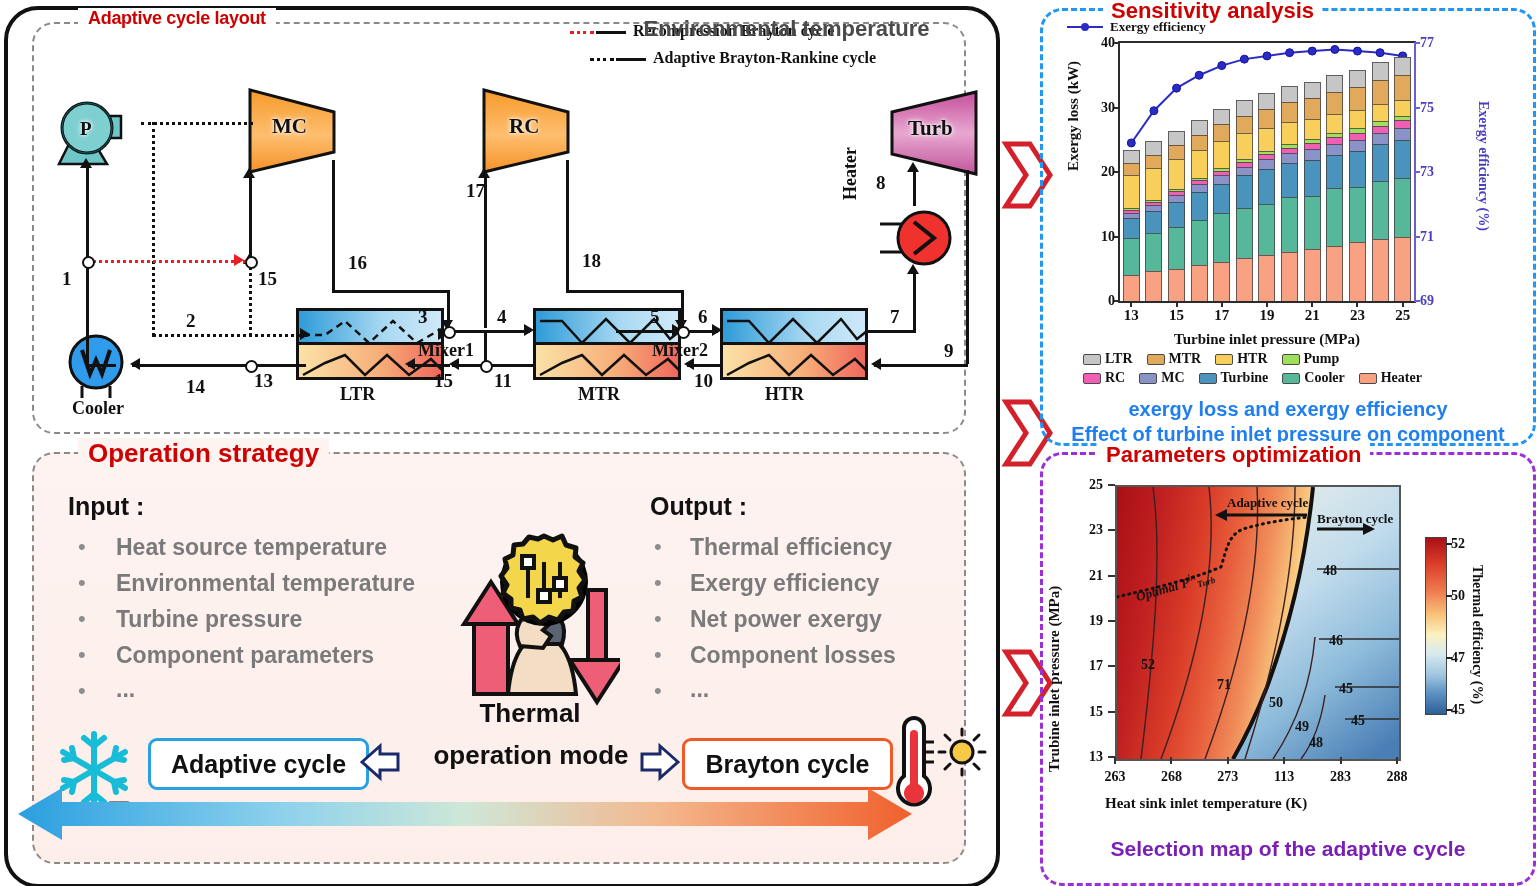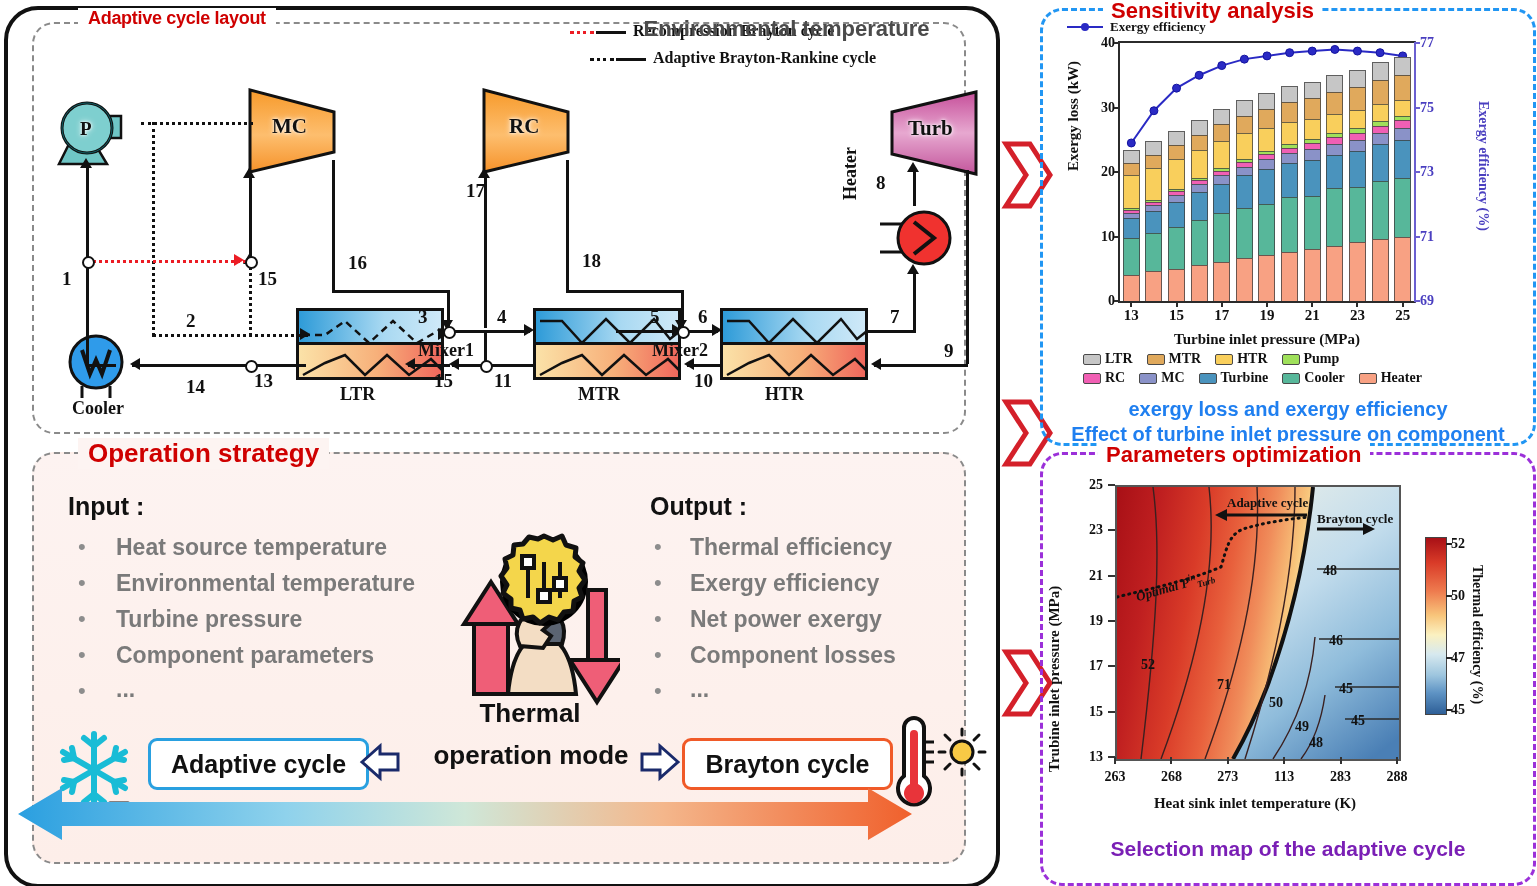--- a/index.html
+++ b/index.html
@@ -90,21 +90,21 @@
 
   
   #opt-card{left:1040px;top:452px;width:490px;height:428px;border:3px dashed #9b30d9;border-radius:22px;}
   #opt-title{left:55px;top:-13px;color:#cf0000;font-size:22px;font-weight:bold;background:#fff;padding:0 8px;}
   #opt-caption{position:absolute;left:6px;top:382px;width:478px;text-align:center;color:#7a1fb5;font-size:21px;font-weight:bold;}
   #contour{position:absolute;left:72px;top:30px;width:286px;height:276px;border:2px solid #555;box-sizing:border-box;overflow:hidden;background:#fff;}
   .ct-lbl{position:absolute;font-family:"Liberation Serif",serif;font-weight:bold;font-size:14px;color:#111;}
   .c-ytick{position:absolute;right:100%;margin-right:5px;transform:translateY(-50%);font-family:"Liberation Serif",serif;font-weight:bold;font-size:14px;color:#111;}
   .c-xtick{position:absolute;top:100%;margin-top:6px;transform:translateX(-50%);font-family:"Liberation Serif",serif;font-weight:bold;font-size:14px;color:#111;}
   #c-ytitle{position:absolute;left:20px;top:300px;transform:rotate(-90deg);transform-origin:left bottom;font-family:"Liberation Serif",serif;font-weight:bold;font-size:15px;color:#111;white-space:nowrap;}
-  #c-xtitle{position:absolute;left:62px;top:340px;width:300px;text-align:center;font-family:"Liberation Serif",serif;font-weight:bold;font-size:15px;color:#111;}
+  #c-xtitle{position:absolute;left:62px;top:340px;width:300px;text-align:left;font-family:"Liberation Serif",serif;font-weight:bold;font-size:15px;color:#111;}
   #cbar{position:absolute;left:382px;top:82px;width:20px;height:176px;border:1px solid #444;
         background:linear-gradient(180deg,#a81016 0%,#d93b28 14%,#ee7a4e 30%,#f8c57b 44%,#fbf1c0 55%,#d7e9ef 66%,#9dc5de 78%,#5e93c4 88%,#2e5f97 100%);}
   .cb-t{position:absolute;left:26px;transform:translateY(-50%);font-family:"Liberation Serif",serif;font-weight:bold;font-size:14px;color:#111;}
   #cb-title{position:absolute;left:442px;top:110px;transform:rotate(90deg);transform-origin:left top;font-family:"Liberation Serif",serif;font-weight:bold;font-size:14px;color:#111;white-space:nowrap;}
 
   
   .chev{position:absolute;width:56px;height:70px;}
 </style>
 </head>
 <body>

